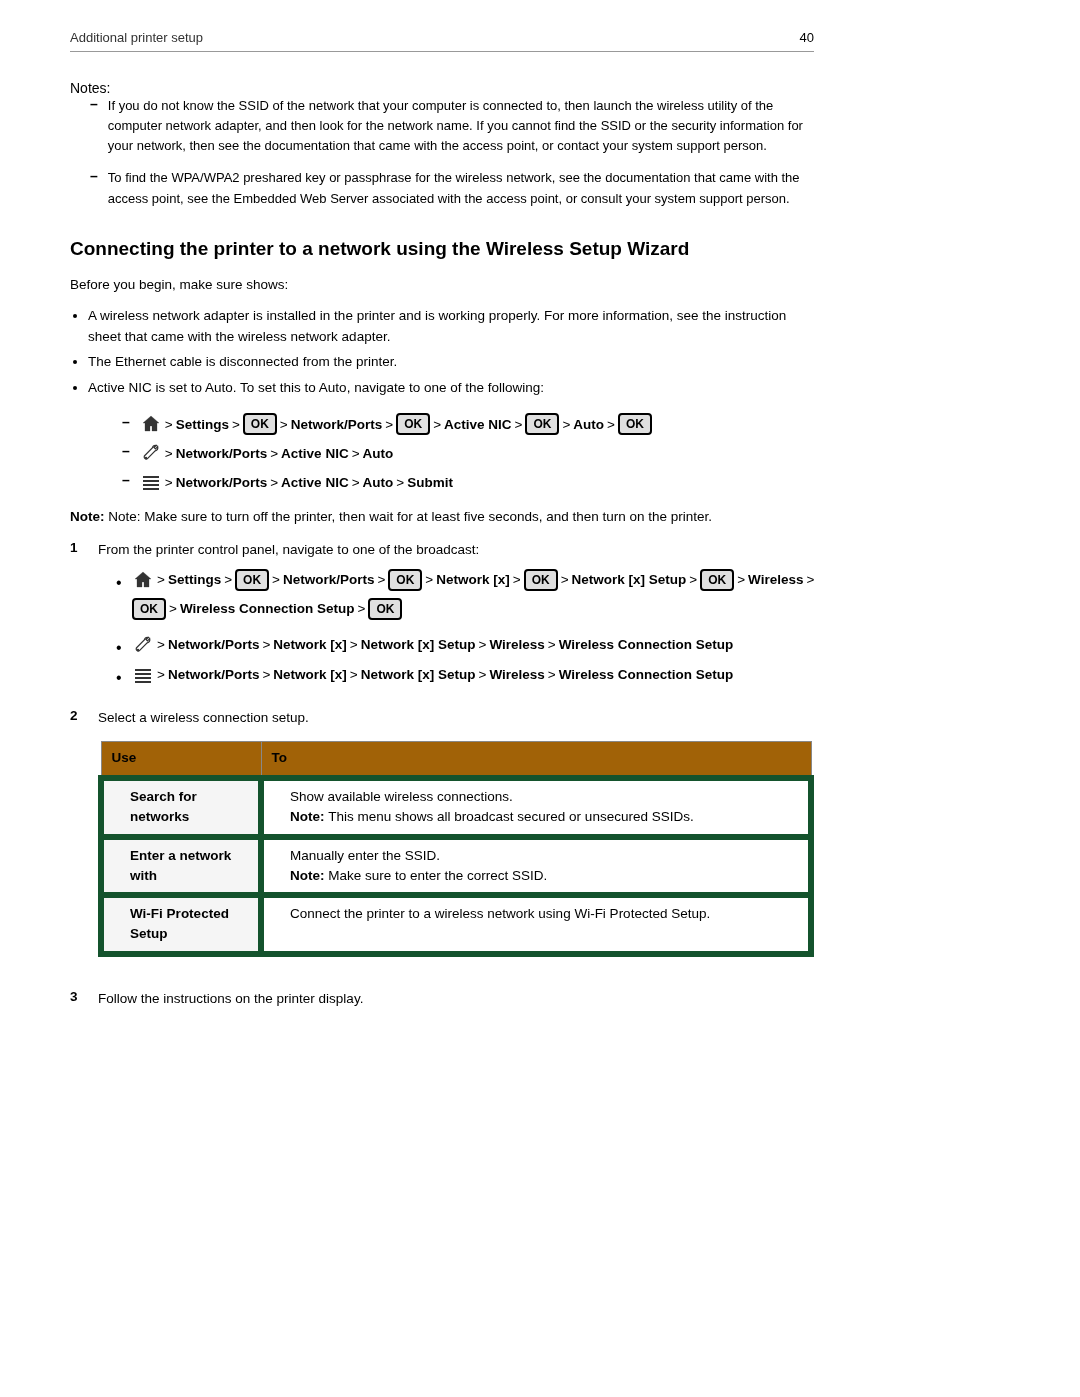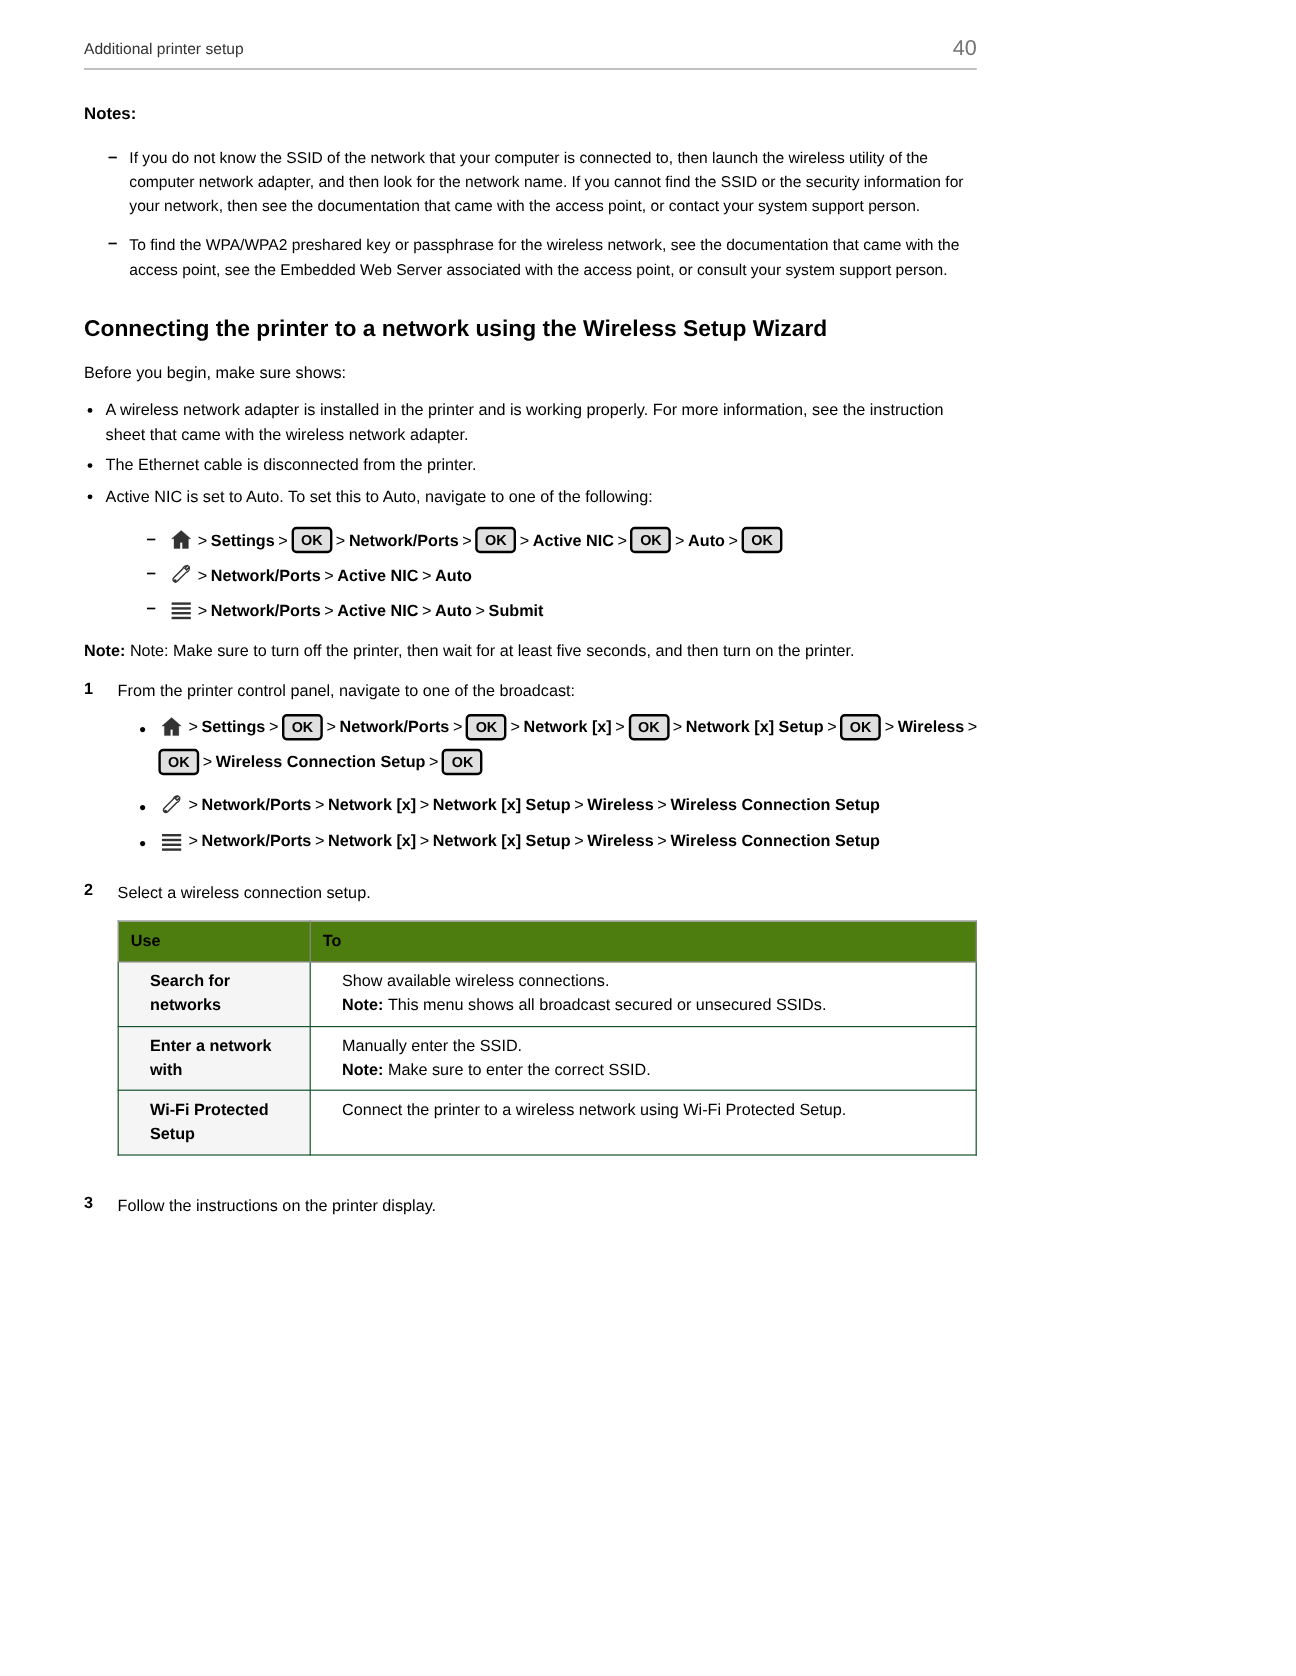--- a/index.html
+++ b/index.html
@@ -25,26 +25,26 @@
       align-items: center;
       border-bottom: 1px solid #999;
       padding-bottom: 6px;
       margin-bottom: 28px;
     }
     .header-left {
       font-size: 13px;
       color: #333;
     }
     .header-right {
-      font-size: 18px;
-      color: #737373;
+      font-size: 13px;
+      color: #000000;
     }
     .notes-label {
-      font-weight: bold;
-      margin-bottom: 20px;
+      font-weight: normal;
+      margin-bottom: 0;
     }
     .notes-block {
       margin-bottom: 28px;
     }
     .note-item {
       display: flex;
       align-items: flex-start;
       margin-bottom: 12px;
       padding-left: 10px;
     }
@@ -162,29 +162,29 @@
       margin-bottom: 12px;
     }
     
     .setup-table {
       width: 100%;
       border-collapse: collapse;
       margin-top: 12px;
       margin-bottom: 20px;
     }
     .setup-table th {
-      background: #4d7c0f;
+      background: #a16207;
       border: 1px solid #888;
       padding: 6px 10px;
       font-size: 13.5px;
       font-weight: bold;
       text-align: left;
     }
     .setup-table td {
-      border: 1px solid #14532d;
+      border: 6px solid #14532d;
       padding: 6px 26px;
       font-size: 13.5px;
       line-height: 1.5;
       vertical-align: top;
     }
     .setup-table td:first-child {
       font-weight: bold;
       width: 160px;
       background: #f5f5f5;
     }

